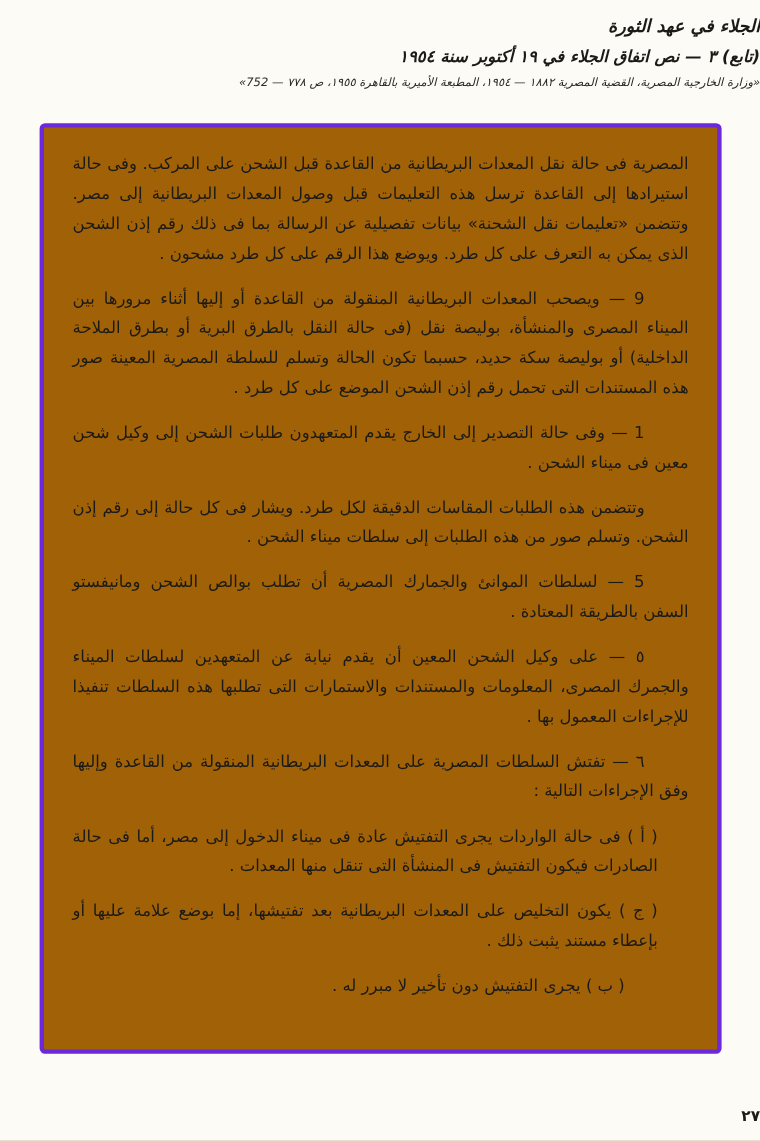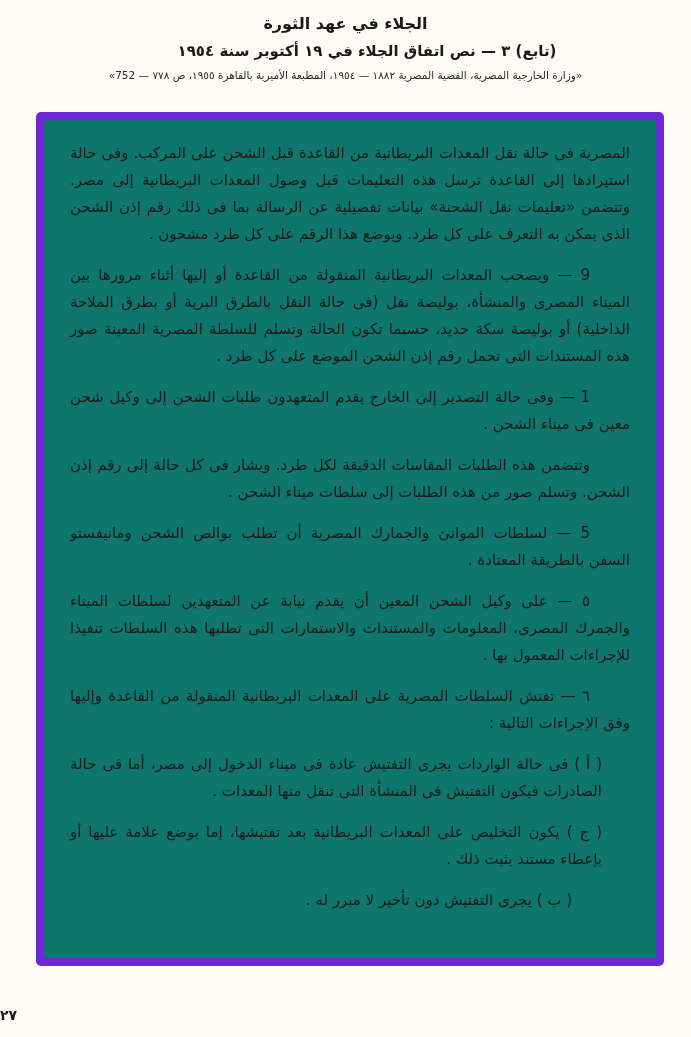--- a/index.html
+++ b/index.html
@@ -14,23 +14,23 @@
   }
   .page {
     position: relative;
     width: 691px;
     height: 1037px;
     background: #fcfbf6;
     color: #1b1a17;
     overflow: hidden;
   }
   .header {
-    text-align: center;
     padding-top: 14px;
     direction: rtl;
+    font-style: italic;
   }
   .title {
     font-size: 16px;
     font-weight: bold;
     letter-spacing: 0.5px;
   }
   .subtitle {
     font-size: 15px;
     font-weight: bold;
     margin-top: 9px;
@@ -40,49 +40,49 @@
     font-size: 10.5px;
     margin-top: 9px;
     color: #2b2a26;
   }
   .text-box {
     position: absolute;
     top: 112px;
     left: 36px;
     width: 560px;
     height: 798px;
-    border: 8px solid #6d28d9;
+    border: 4px solid #6d28d9;
     border-radius: 5px;
     padding: 20px 26px;
     direction: rtl;
     text-align: justify;
     font-size: 15px;
     line-height: 1.8;
     overflow: hidden;
-    background: #0f766e;
+    background: #a16207;
   }
   .para {
     margin: 0 0 14px 0;
   }
   .para.num {
     text-indent: 40px;
   }
   .para.sub {
     padding-right: 28px;
   }
   .para.sub-b {
     padding-right: 28px;
     text-indent: 30px;
   }
   .page-number {
     position: absolute;
     bottom: 14px;
     left: 0;
     width: 100%;
-    text-align: left;
+    text-align: right;
     font-size: 14px;
     font-weight: bold;
     direction: rtl;
   }
 </style>
 </head>
 <body>
 
 <div class="page">
 

